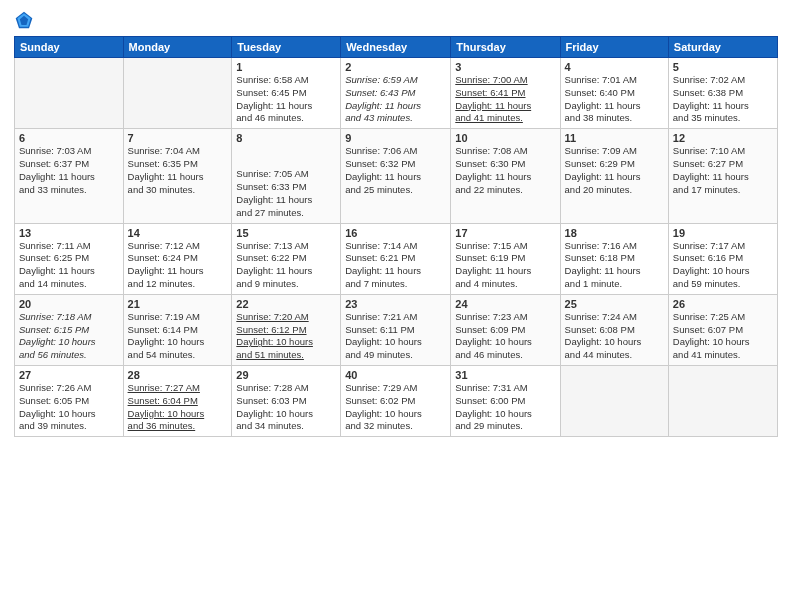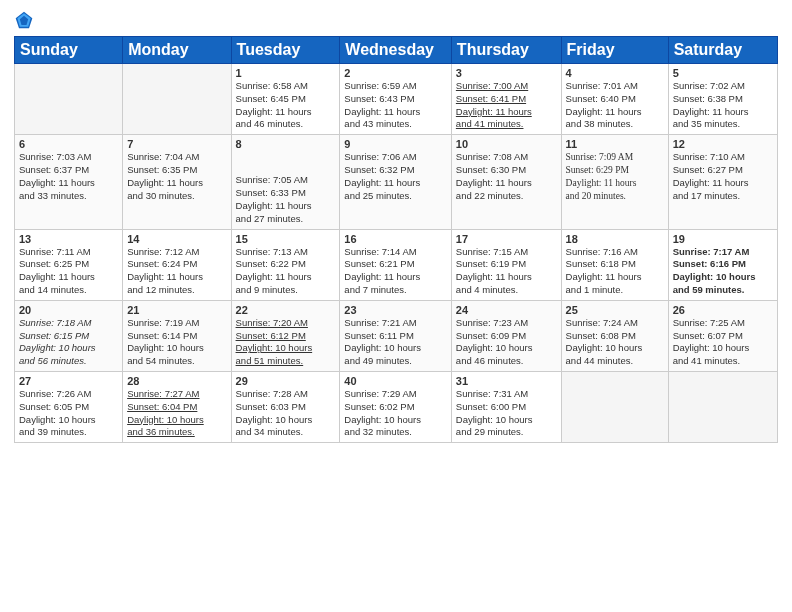--- a/index.html
+++ b/index.html
@@ -61,21 +61,21 @@
       color: #555;
     }
     .calendar {
       width: 100%;
       border-collapse: collapse;
       border: 1px solid #ccc;
     }
     .calendar th {
       background: #1565c0;
       color: #fff;
-      font-size: 16px;
+      font-size: 11px;
       font-weight: bold;
       padding: 4px 5px;
       text-align: left;
       border: 1px solid #0d47a1;
     }
     .calendar td {
       border: 1px solid #ccc;
       vertical-align: top;
       padding: 3px 4px;
       width: 113px;
@@ -143,21 +143,21 @@
           <td class="empty"></td>
           <td>
             <span class="day-number">1</span>
             <div class="day-info" style="white-space: pre-line;">Sunrise: 6:58 AM
 Sunset: 6:45 PM
 Daylight: 11 hours
 and 46 minutes.</div>
           </td>
           <td>
             <span class="day-number">2</span>
-            <div class="day-info" style="white-space: pre-line;">Sunrise: 6:59 AM
+            <div class="day-info" style="white-space: pre-line; font-style: italic;">Sunrise: 6:59 AM
 Sunset: 6:43 PM
 Daylight: 11 hours
 and 43 minutes.</div>
           </td>
           <td>
             <span class="day-number">3</span>
             <div class="day-info" style="white-space: pre-line; text-decoration: underline;">Sunrise: 7:00 AM
 Sunset: 6:41 PM
 Daylight: 11 hours
 and 41 minutes.</div>
@@ -208,21 +208,21 @@
           </td>
           <td>
             <span class="day-number">10</span>
             <div class="day-info" style="white-space: pre-line;">Sunrise: 7:08 AM
 Sunset: 6:30 PM
 Daylight: 11 hours
 and 22 minutes.</div>
           </td>
           <td>
             <span class="day-number">11</span>
-            <div class="day-info" style="white-space: pre-line; font-family: Liberation Serif, serif;">Sunrise: 7:09 AM
+            <div class="day-info" style="white-space: pre-line;">Sunrise: 7:09 AM
 Sunset: 6:29 PM
 Daylight: 11 hours
 and 20 minutes.</div>
           </td>
           <td>
             <span class="day-number">12</span>
             <div class="day-info" style="white-space: pre-line;">Sunrise: 7:10 AM
 Sunset: 6:27 PM
 Daylight: 11 hours
 and 17 minutes.</div>
@@ -266,21 +266,21 @@
           </td>
           <td>
             <span class="day-number">18</span>
             <div class="day-info" style="white-space: pre-line;">Sunrise: 7:16 AM
 Sunset: 6:18 PM
 Daylight: 11 hours
 and 1 minute.</div>
           </td>
           <td>
             <span class="day-number">19</span>
-            <div class="day-info" style="white-space: pre-line; font-weight: bold;">Sunrise: 7:17 AM
+            <div class="day-info" style="white-space: pre-line;">Sunrise: 7:17 AM
 Sunset: 6:16 PM
 Daylight: 10 hours
 and 59 minutes.</div>
           </td>
         </tr>
         <tr class="row-alt">
           <td>
             <span class="day-number">20</span>
             <div class="day-info" style="white-space: pre-line; font-style: italic;">Sunrise: 7:18 AM
 Sunset: 6:15 PM

